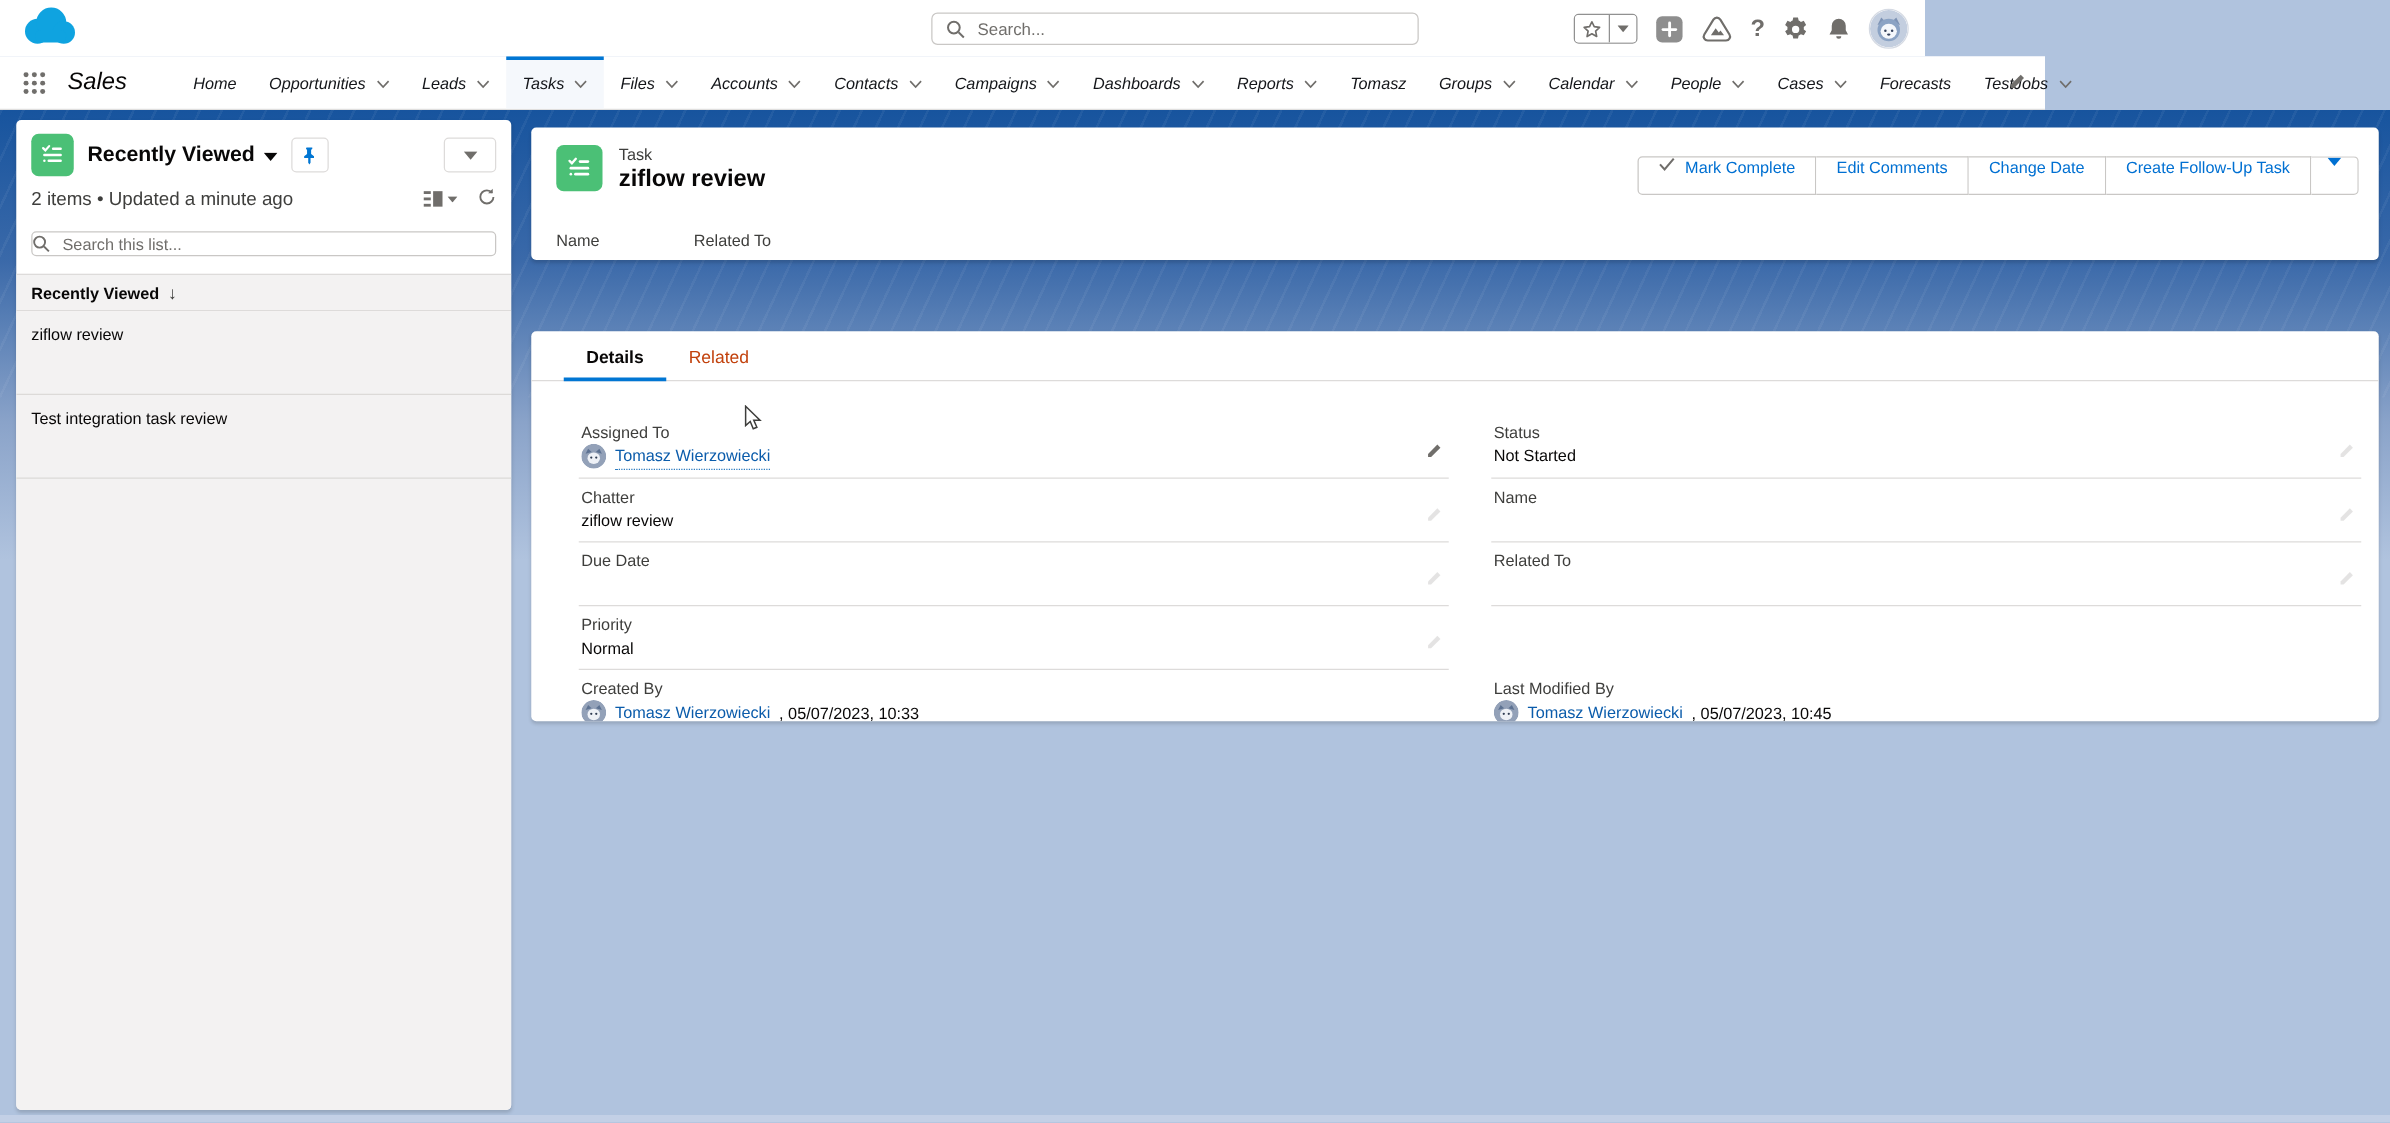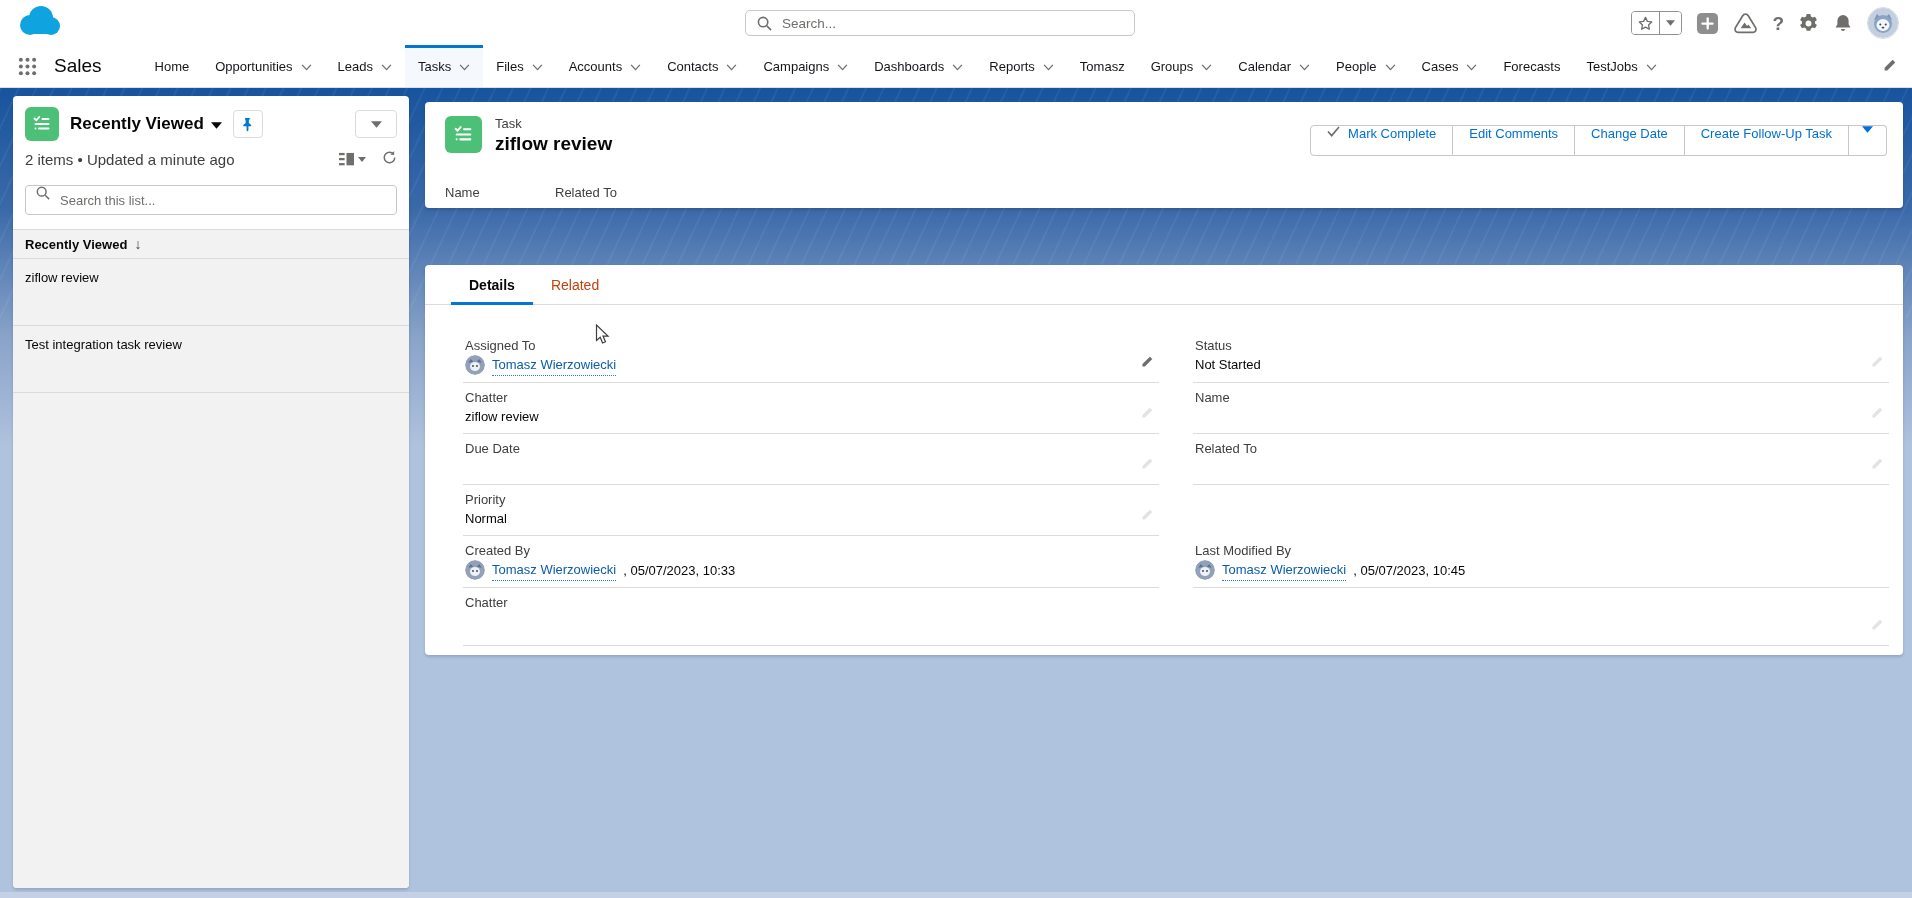--- a/index.html
+++ b/index.html
@@ -4,37 +4,37 @@
 <style>
   * { box-sizing: border-box; }
   html,body { margin:0; padding:0; }
   body {
     width:1912px; height:898px; overflow:hidden; position:relative;
     font-family:"Liberation Sans","DejaVu Sans",sans-serif;
     background:#b0c3de; color:#080707;
   }
 
   
-  .global-header{position:absolute;top:0;left:0;width:1912px;height:45px;background:#fff;z-index:6;}
+  .global-header{position:absolute;top:0;left:0;width:1540px;height:45px;background:#fff;z-index:6;}
   .sf-logo{position:absolute;left:16px;top:4px;}
   .global-search{position:absolute;left:745px;top:10px;width:390px;height:26px;border:1px solid #c9c7c5;
     border-radius:5px;display:flex;align-items:center;gap:8px;padding:0 11px;background:#fff;}
   .global-search input{border:none;outline:none;flex:1;font-size:13.5px;font-family:inherit;color:#080707;background:transparent;}
   input::placeholder{color:#706e6b;}
   .header-icons{position:absolute;right:13px;top:7px;height:32px;display:flex;align-items:center;gap:14px;}
   .star-combo{display:flex;align-items:stretch;height:24px;border:1px solid #919191;border-radius:4px;overflow:hidden;}
   .star-combo .seg{display:flex;align-items:center;justify-content:center;padding:0 6px;background:#fff;cursor:pointer;}
   .star-combo .seg + .seg{border-left:1px solid #919191;}
   .hicon{display:flex;align-items:center;justify-content:center;cursor:pointer;}
   .help-q{font-size:19px;font-weight:bold;color:#706e6b;line-height:1;}
   .avatar{width:32px;height:32px;border-radius:50%;overflow:hidden;border:1px solid #d5dae3;cursor:pointer;}
 
   
-  .nav-bar{position:absolute;top:45px;left:0;width:1912px;height:43px;background:#fff;border-bottom:1px solid #e0dfde;
-    display:flex;align-items:stretch;z-index:5;}
+  .nav-bar{position:absolute;top:45px;left:0;width:1636px;height:43px;background:#fff;border-bottom:1px solid #e0dfde;
+    display:flex;align-items:stretch;z-index:5;font-style:italic;}
   .waffle{align-self:center;margin-left:18px;cursor:pointer;display:flex;}
   .app-name{align-self:center;font-size:19px;color:#080707;margin-left:17px;margin-right:40px;white-space:nowrap;}
   .nav-items{display:flex;align-items:stretch;}
   .nav-item{display:flex;align-items:center;gap:8px;padding:0 13px;font-size:13px;color:#14161a;
     border-top:3px solid transparent;border-bottom:3px solid transparent;cursor:pointer;white-space:nowrap;}
   .nav-item.active{border-top-color:#0176d3;background:#f5f8fc;}
   .nav-pencil{position:absolute;right:15px;top:13px;cursor:pointer;}
 
   
   .content{position:absolute;top:88px;left:0;width:1912px;height:810px;
@@ -49,21 +49,21 @@
   .panel-header{display:flex;align-items:center;gap:11px;padding:11px 12px 4px 12px;}
   .entity-icon{width:34px;height:34px;border-radius:6px;background:#4bc076;display:flex;align-items:center;justify-content:center;flex:none;}
   .panel-title{font-size:17px;font-weight:bold;color:#080707;white-space:nowrap;cursor:pointer;}
   .title-caret{margin-left:7px;display:inline-flex;}
   .pin-btn{width:30px;height:28px;border:1px solid #dddbda;border-radius:4px;display:flex;align-items:center;justify-content:center;cursor:pointer;background:#fff;}
   .panel-menu-btn{margin-left:auto;width:42px;height:28px;border:1px solid #dddbda;border-radius:4px;display:flex;align-items:center;justify-content:center;cursor:pointer;background:#fff;}
   .panel-meta{display:flex;align-items:center;height:28px;padding:0 12px;font-size:15px;color:#3e3e3c;}
   .meta-icons{margin-left:auto;display:flex;align-items:center;gap:16px;}
   .display-toggle{display:flex;align-items:center;gap:3px;cursor:pointer;}
   .panel-search{padding:12px 12px 14px;}
-  .panel-search .box{height:30px;border:1px solid #c9c7c5;border-radius:4px;display:flex;gap:8px;padding:0 10px;background:#fff;}
+  .panel-search .box{height:20px;border:1px solid #c9c7c5;border-radius:4px;display:flex;align-items:center;gap:8px;padding:0 0;background:#fff;}
   .panel-search input{border:none;outline:none;flex:1;font-size:13px;font-family:inherit;background:transparent;}
   .panel-sort{height:30px;background:#f3f2f2;border-top:1px solid #dddbda;border-bottom:1px solid #dddbda;
     display:flex;align-items:center;gap:7px;padding:0 12px;font-size:13px;font-weight:bold;color:#080707;cursor:pointer;}
   .sort-arrow{font-weight:normal;font-size:14px;color:#3e3e3c;}
   .list-rows{background:#f3f2f2;height:100%;}
   .list-row{height:67px;padding:11px 12px;font-size:13px;color:#080707;border-bottom:1px solid #dcdad8;cursor:pointer;background:#f3f2f2;}
 
   
   .main-header-card{position:absolute;left:425px;top:14px;width:1478px;height:106px;background:#fff;border-radius:4px;
     box-shadow:0 2px 3px rgba(0,0,0,.15);}
@@ -76,21 +76,21 @@
     display:flex;align-items:flex-start;gap:8px;font-family:inherit;cursor:pointer;white-space:nowrap;}
   .btn:first-child{border-radius:4px 0 0 4px;}
   .btn + .btn{border-left:none;}
   .btn.dropdown{border-radius:0 4px 4px 0;padding:0 13px;}
   .highlights{display:flex;gap:44px;padding:30px 0 0 20px;}
   .h-field{min-width:66px;}
   .h-label{font-size:13px;color:#3e3e3c;}
   .h-value{font-size:13px;min-height:18px;}
 
   
-  .details-card{position:absolute;left:425px;top:177px;width:1478px;height:390px;background:#fff;border-radius:4px;
+  .details-card{position:absolute;left:425px;top:177px;width:1478px;height:312px;background:#fff;border-radius:4px;
     box-shadow:0 2px 3px rgba(0,0,0,.15);overflow:hidden;}
   .tabs{height:40px;border-bottom:1px solid #dddbda;display:flex;padding-left:26px;}
   .tab{padding:0 18px;display:flex;align-items:center;font-size:14px;color:#c2410c;position:relative;cursor:pointer;}
   .tab.active{font-weight:bold;color:#080707;}
   .tab.active::after{content:"";position:absolute;left:0;right:0;bottom:-1px;height:3px;background:#0176d3;}
   .fields{padding:26px 14px 0 38px;display:grid;grid-template-columns:1fr 1fr;column-gap:34px;}
   .field{position:relative;border-bottom:1px solid #dddbda;padding:6px 30px 6px 2px;min-height:49px;}
   .field.spacer{border-bottom:none;}
   .field.full{grid-column:1 / -1;min-height:58px;}
   .flabel{font-size:13px;color:#3e3e3c;line-height:17px;}

